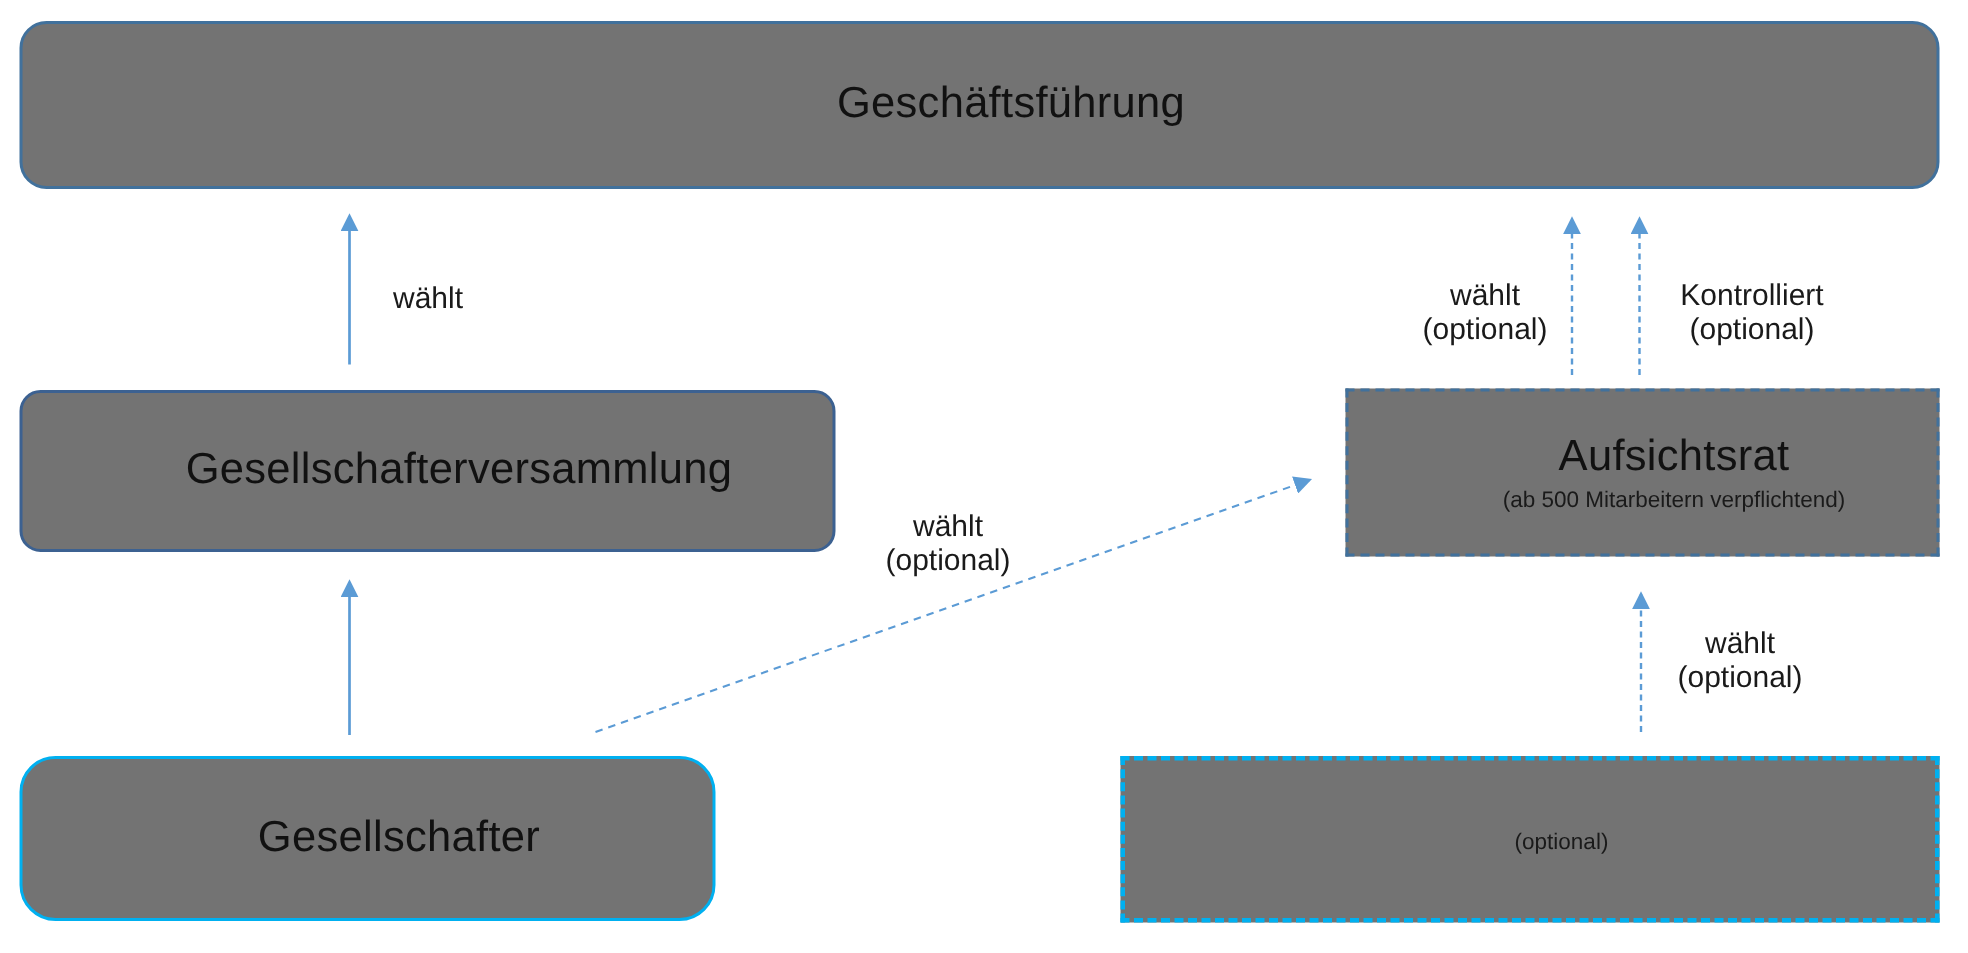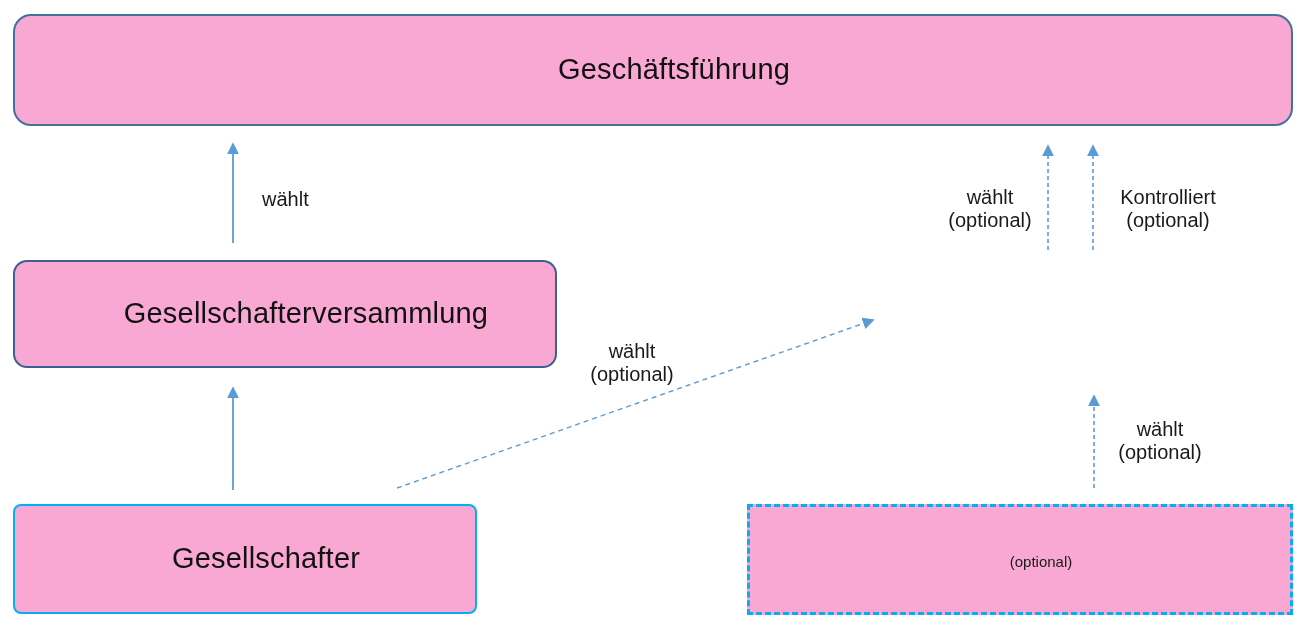--- a/index.html
+++ b/index.html
@@ -1,30 +1,30 @@
 <!DOCTYPE html>
 <html><head>
 <meta charset="utf-8">
 <style>
   html,body{margin:0;padding:0;background:#ffffff;}
   body{font-family:"Liberation Sans","DejaVu Sans",sans-serif;color:#1a1a1a;}
   .canvas{
     position:relative;width:1312px;height:635px;background:#ffffff;overflow:hidden;
   }
   .box{
-    position:absolute;background:#f9a8d4;box-sizing:border-box;
+    position:absolute;background:#737373;box-sizing:border-box;
     display:flex;flex-direction:column;align-items:center;justify-content:center;
     text-align:right;
     padding-left:42px;
   }
   .box .title{font-size:29px;letter-spacing:0.2px;color:#111111;line-height:1.15;}
   .box .subtitle{font-size:15px;color:#1a1a1a;margin-top:3px;}
   .box-solid-dark{border:2px solid #41719c;border-radius:18px;}
   .box-solid-dark2{border:2px solid #3c6191;border-radius:14px;}
-  .box-solid-cyan{border:2.5px solid #00b0f0;border-radius:8px;}
+  .box-solid-cyan{border:2.5px solid #00b0f0;border-radius:24px;}
   .box-dashed-dark{border:2px dashed #41719c;}
   .box-dashed-cyan{border:3px dashed #00b0f0;}
 
   #gf{left:13px;top:14px;width:1280px;height:112px;}
   #gv{left:13px;top:260px;width:544px;height:108px;}
   #gs{left:13px;top:504px;width:464px;height:110px;}
   #ar{left:897px;top:259px;width:396px;height:112px;}
   #an{left:747px;top:504px;width:546px;height:111px;}
 
   .connector-layer{position:absolute;left:0;top:0;width:1312px;height:635px;pointer-events:none;}
@@ -66,20 +66,24 @@
   </div>
 
   <div id="gv" class="box box-solid-dark2">
     <span class="title">Gesellschafterversammlung</span>
   </div>
 
   <div id="gs" class="box box-solid-cyan">
     <span class="title">Gesellschafter</span>
   </div>
 
+  <div id="ar" class="box box-dashed-dark">
+    <span class="title">Aufsichtsrat</span>
+    <span class="subtitle">(ab 500 Mitarbeitern verpflichtend)</span>
+  </div>
 
   <div id="an" class="box box-dashed-cyan">
     <span class="subtitle">(optional)</span>
   </div>
 
   <div class="edge-label" style="left:262px;top:188px;">
     <span>wählt</span>
   </div>
 
   <div class="edge-label center" style="left:632px;top:340px;">

